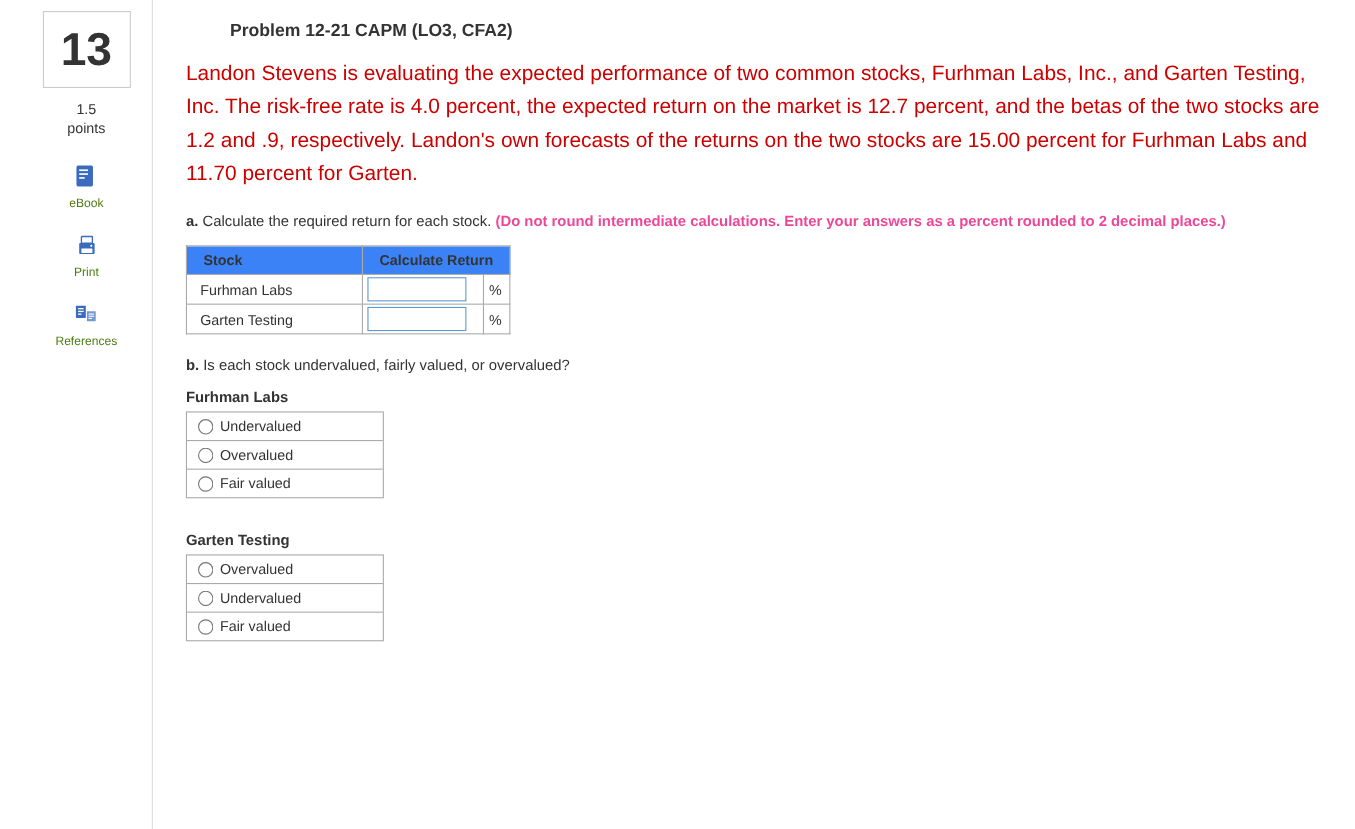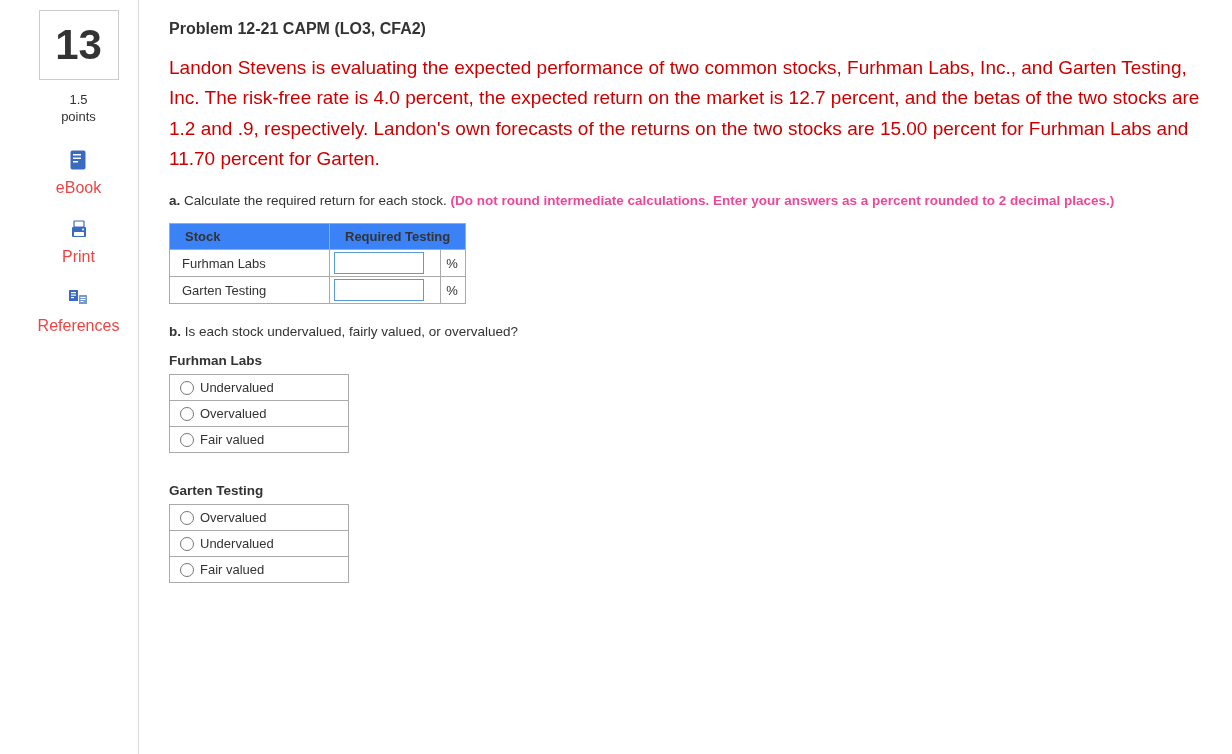--- a/index.html
+++ b/index.html
@@ -3,23 +3,23 @@
   <meta charset="utf-8">
   <style>
     * { box-sizing: border-box; margin: 0; padding: 0; }
     body { font-family: Arial, sans-serif; font-size: 14px; color: #333; background: #fff; }
     .container { display: flex; min-height: 754px; padding-left: 19px; }
     .sidebar { width: 120px; min-width: 120px; border-right: 1px solid #ddd; padding: 10px 0; display: flex; flex-direction: column; align-items: center; }
     .problem-number-box { border: 1px solid #ccc; width: 80px; height: 70px; display: flex; align-items: center; justify-content: center; font-size: 42px; font-weight: bold; margin-bottom: 12px; }
     .points-label { font-size: 13px; color: #333; text-align: center; line-height: 1.3; margin-bottom: 20px; }
     .sidebar-item { display: flex; flex-direction: column; align-items: center; margin-bottom: 18px; cursor: pointer; }
     .sidebar-icon { width: 30px; height: 30px; display: flex; align-items: center; justify-content: center; margin-bottom: 3px; }
-    .sidebar-label { font-size: 16px; color: #ef4444; }
+    .sidebar-label { font-size: 11px; color: #4d7c0f; }
     .main-content { flex: 1; padding: 20px 30px; max-width: 1100px; }
-    .problem-title { font-size: 16px; font-weight: bold; margin-bottom: 15px; }
+    .problem-title { font-size: 16px; font-weight: bold; margin-bottom: 15px; margin-left: 40px; }
     .problem-description { font-size: 19px; color: #c00; margin-bottom: 15px; line-height: 1.6; }
     .part-instruction { font-size: 13.5px; margin-bottom: 12px; line-height: 1.6; }
     .part-instruction strong { color: #ec4899; font-weight: bold; }
     .part-label { font-weight: bold; }
     table.required-return { border-collapse: collapse; margin-bottom: 20px; }
     table.required-return th { background: #3b82f6; border: 1px solid #aaa; padding: 5px 15px; text-align: left; font-size: 13px; font-weight: bold; }
     table.required-return td { border: 1px solid #aaa; padding: 4px 8px; font-size: 13px; }
     table.required-return td.stock-name { padding: 4px 12px; min-width: 160px; }
     table.required-return td.input-cell { padding: 2px 4px; min-width: 100px; }
     table.required-return td.percent-cell { padding: 4px 5px; border-left: none; }
@@ -97,21 +97,21 @@
     <div class="part-instruction">
       <span class="part-label">a.</span>
       <span>Calculate the required return for each stock.</span>
       <strong>(Do not round intermediate calculations. Enter your answers as a percent rounded to 2 decimal places.)</strong>
     </div>
 
     <table class="required-return">
       <thead>
         <tr>
           <th>Stock</th>
-          <th colspan="2">Required Testing</th>
+          <th colspan="2">Calculate Return</th>
         </tr>
       </thead>
       <tbody>
         <tr>
           <td class="stock-name">Furhman Labs</td>
           <td class="input-cell">
             <input type="text" class="required-return-input" value="" style="">
           </td>
           <td class="percent-cell">%</td>
         </tr>

